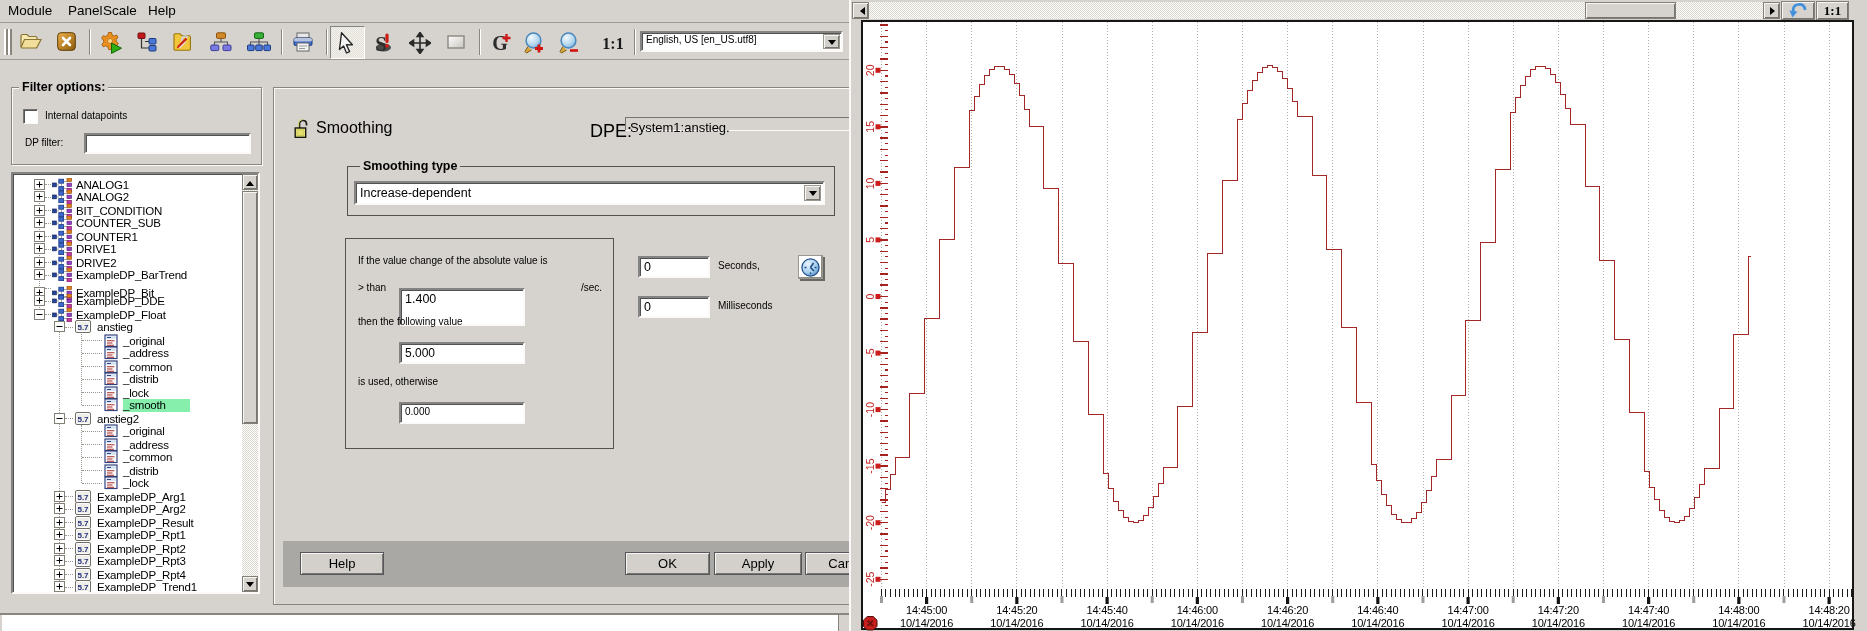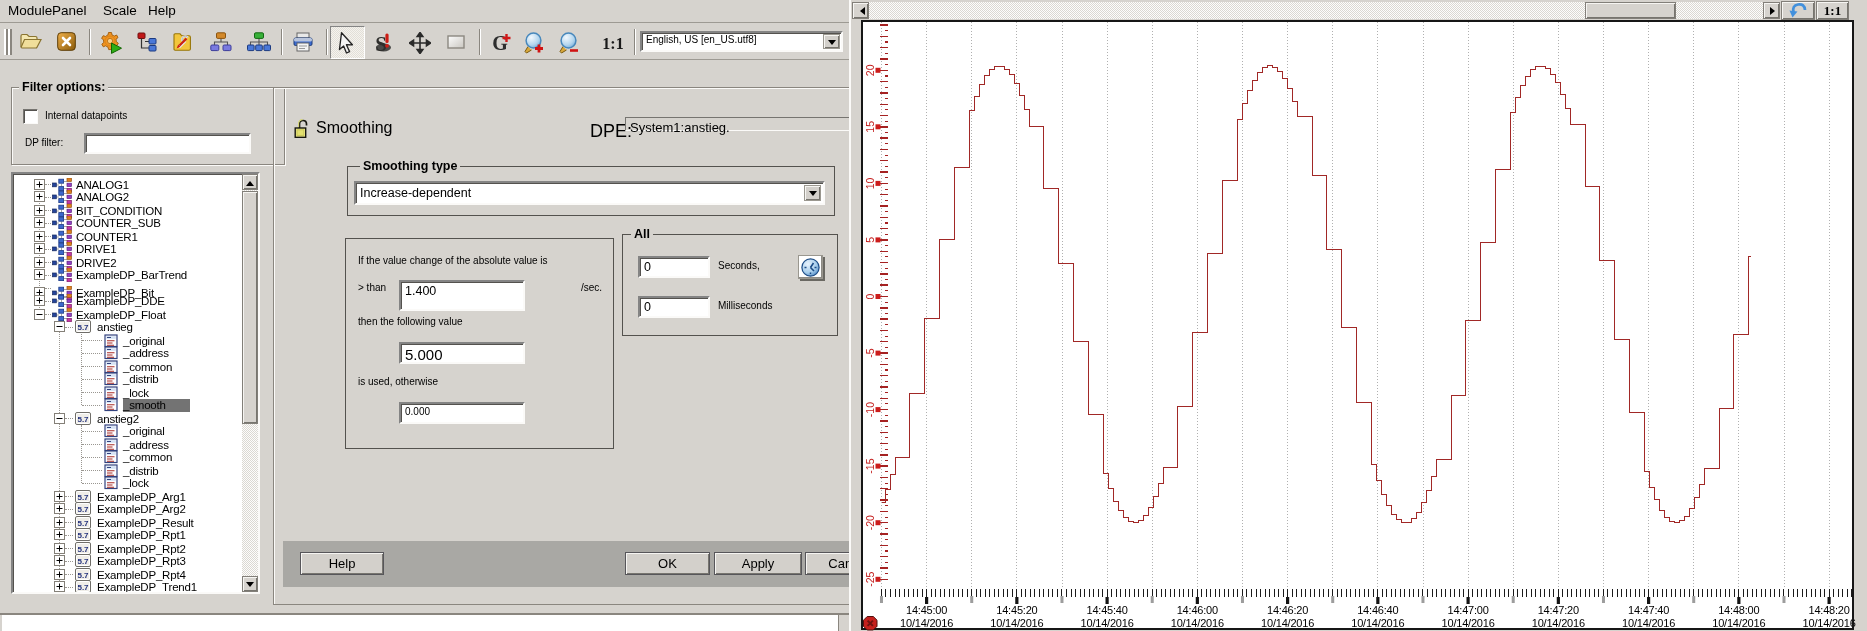--- a/index.html
+++ b/index.html
@@ -18,36 +18,36 @@
 .sunken1{border:1px solid;border-color:#767470 #fbfaf8 #fbfaf8 #767470}
 .lbl{position:absolute;font-size:10px;color:#000;white-space:nowrap}
 .btn{position:absolute;background:#d3d0cb;border:1px solid #57565a;box-shadow:inset 1px 1px 0 #f6f5f2, inset -1px -1px 0 #77756f;font-size:13px;text-align:center;color:#000}
 .cb-btn{position:absolute;right:2px;top:2px;bottom:2px;width:17px;background:#d3d0cb;border:1px solid #9a978f;box-shadow:inset 1px 1px 0 #f6f5f2, inset -1px -1px 0 #77756f}
 .cb-btn:after{content:"";position:absolute;left:50%;top:50%;margin:-2px 0 0 -4px;border:4px solid transparent;border-top:5px solid #000}
 .trow{position:absolute;left:0;width:100%;height:13px}
 .exp{position:absolute;top:1px}
 .tic{position:absolute;top:0}
 .tic svg{display:block}
 .tlb{position:absolute;top:0.5px;font-size:11.5px;letter-spacing:-0.2px;white-space:nowrap;line-height:13px}
-.sel{background:#737373;padding-right:24px}
+.sel{background:#86efac;padding-right:24px}
 .dot-v{position:absolute;width:1px;border-left:1px dotted #9a9791}
 .dot-h{position:absolute;height:1px;border-top:1px dotted #9a9791}
 #treebox{position:absolute;left:11px;top:172px;width:249px;height:422px;background:#fff;border:2px solid;border-color:#848484 #fbfaf8 #fbfaf8 #848484;box-shadow:inset 1px 1px 0 #54524e;overflow:hidden}
 #treeinner{position:absolute;left:0;top:0;width:230px;height:418px;overflow:hidden}
 .sb{position:absolute;background:#d6d3ce;border:1px solid #827f79;box-shadow:inset 1px 1px 0 #f6f5f2, inset -1px -1px 0 #77756f}
 .arrow-up:after{content:"";position:absolute;left:50%;top:50%;margin:-5px 0 0 -4px;border:4px solid transparent;border-bottom:5px solid #000}
 .arrow-down:after{content:"";position:absolute;left:50%;top:50%;margin:-2px 0 0 -4px;border:4px solid transparent;border-top:5px solid #000}
 .arrow-left:after{content:"";position:absolute;left:50%;top:50%;margin:-4px 0 0 -5px;border:4px solid transparent;border-right:5px solid #000}
 .arrow-right:after{content:"";position:absolute;left:50%;top:50%;margin:-4px 0 0 -2px;border:4px solid transparent;border-left:5px solid #000}
 #chartwin{position:absolute;left:851px;top:0;width:1016px;height:631px;background:#d6d3ce}
 </style></head><body>
 <div id="leftwin">
 <div id="menubar">
 <span class="mi" style="left:8px">Module</span>
-<span class="mi" style="left:52px">Panel</span>
+<span class="mi" style="left:68px">Panel</span>
 <span class="mi" style="left:103px">Scale</span>
 <span class="mi" style="left:148px">Help</span>
 </div>
 <div id="toolbar"></div>
 <div class="tb-handle" style="left:4px"></div>
     <div class="tbi" style="left:20px;top:32px;width:22px;height:22px"><svg width="22" height="18" viewBox="0 0 22 18">
         <path d="M1 15 L1 4 Q1 2.5 2.5 2.5 L7 2.5 L9 4.5 L15.5 4.5 Q17 4.5 17 6 L17 7.5" fill="#f4e7b0" stroke="#8a7430" stroke-width="1.2"></path>
         <path d="M1.2 15 L4.5 7.5 L21 7.5 L17 15.2 Q16.7 16 15.8 16 L2 16 Q1.1 16 1.2 15 Z" fill="#f0de9a" stroke="#8a7430" stroke-width="1.2"></path>
       </svg></div>
     <div class="tbi" style="left:57px;top:32px;width:22px;height:22px"><svg width="19" height="19" viewBox="0 0 19 19">
@@ -163,21 +163,21 @@
         <path d="M12 19.5 H20" stroke="#d01313" stroke-width="2.6"></path>
       </svg></div>
     <div class="tbi" style="left:600px;top:35px;width:26px;height:16px"><svg width="26" height="16" viewBox="0 0 26 16">
         <text x="13" y="13.5" font-family="Liberation Serif, serif" font-size="16px" font-weight="bold" fill="#1a1a1a" text-anchor="middle">1:1</text>
       </svg></div>
     <div class="tb-sep" style="left:634px"></div>
 <div class="abs sunken" style="left:640px;top:31px;width:203px;height:21px">
       <span style="position:absolute;left:4px;top:1px;font-size:10px">English, US [en_US.utf8]</span>
       <span class="cb-btn" style="right:1px;top:1px;bottom:1px"></span>
     </div>
-<div class="groupbox" style="left:11px;top:87px;width:274px;height:78px">
+<div class="groupbox" style="left:11px;top:87px;width:251px;height:78px">
       <span class="gtitle" style="left:7px">Filter options:</span>
     </div>
 <div class="abs sunken1" style="left:23px;top:109px;width:15px;height:15px;background:#fff;box-shadow:inset 1px 1px 0 #54524e"></div>
 <span class="lbl" style="left:45px;top:110px">Internal datapoints</span>
 <span class="lbl" style="left:25px;top:137px">DP filter:</span>
 <div class="abs sunken" style="left:84px;top:133px;width:167px;height:21px"></div>
 <div id="treebox">
       <div id="treeinner">
 <div class="dot-v" style="left:26px;top:10px;height:130px"></div>
         <div class="dot-v" style="left:46px;top:147px;height:266px"></div>
@@ -738,34 +738,31 @@
 <div class="gb-dark" style="left:347px;top:166px;width:488px;height:50px">
       <span class="gtitle" style="left:12px">Smoothing type</span>
     </div>
 <div class="abs sunken" style="left:354px;top:181px;width:471px;height:24px">
       <span style="position:absolute;left:4px;top:3px;font-size:12.5px">Increase-dependent</span>
       <span class="cb-btn"></span>
     </div>
 <div class="gb-dark" style="left:345px;top:238px;width:269px;height:211px"></div>
 <span class="lbl" style="left:358px;top:255px">If the value change of the absolute value is</span>
 <span class="lbl" style="left:358px;top:282px">&gt; than</span>
-<div class="abs sunken" style="left:399px;top:280px;width:126px;height:31px">
+<div class="abs sunken" style="left:399px;top:288px;width:126px;height:38px">
       <span style="position:absolute;left:4px;top:2px;font-size:12.5px">1.400</span>
     </div>
 <span class="lbl" style="left:581px;top:282px">/sec.</span>
 <span class="lbl" style="left:358px;top:316px">then the following value</span>
 <div class="abs sunken" style="left:399px;top:342px;width:126px;height:22px">
-      <span style="position:absolute;left:4px;top:2px;font-size:15px">5.000</span>
+      <span style="position:absolute;left:4px;top:2px;font-size:12px">5.000</span>
     </div>
 <span class="lbl" style="left:358px;top:376px">is used, otherwise</span>
 <div class="abs sunken" style="left:399px;top:402px;width:126px;height:22px">
       <span style="position:absolute;left:4px;top:2px;font-size:10px">0.000</span>
-    </div>
-<div class="gb-dark" style="left:622px;top:234px;width:216px;height:102px">
-      <span class="gtitle" style="left:8px">All</span>
     </div>
 <div class="abs sunken" style="left:638px;top:256px;width:72px;height:22px">
       <span style="position:absolute;left:4px;top:2px;font-size:12.5px">0</span>
     </div>
 <span class="lbl" style="left:718px;top:260px">Seconds,</span>
 <div class="abs" style="left:798px;top:255px;width:25px;height:24px;background:#fff;border:1px solid #9a978f;box-shadow:2px 2px 0 #6a6862, inset -1px -1px 0 #8c8a84">
       <svg width="19" height="19" viewBox="0 0 19 19" style="position:absolute;left:2px;top:2px">
         <defs>
           <radialGradient id="ck" cx="0.35" cy="0.3" r="0.9">
             <stop offset="0" stop-color="#e8f2fc"></stop>

